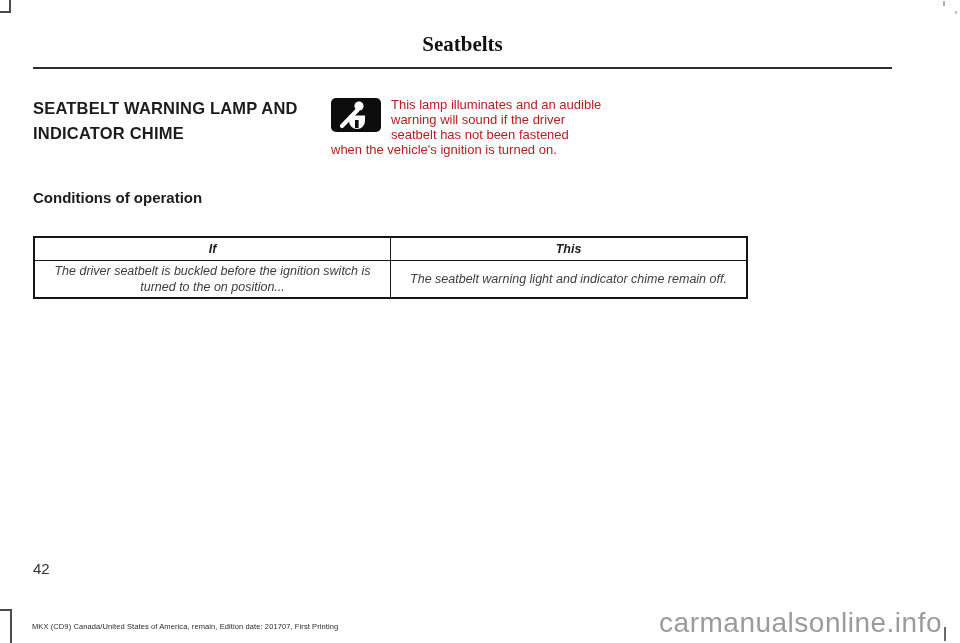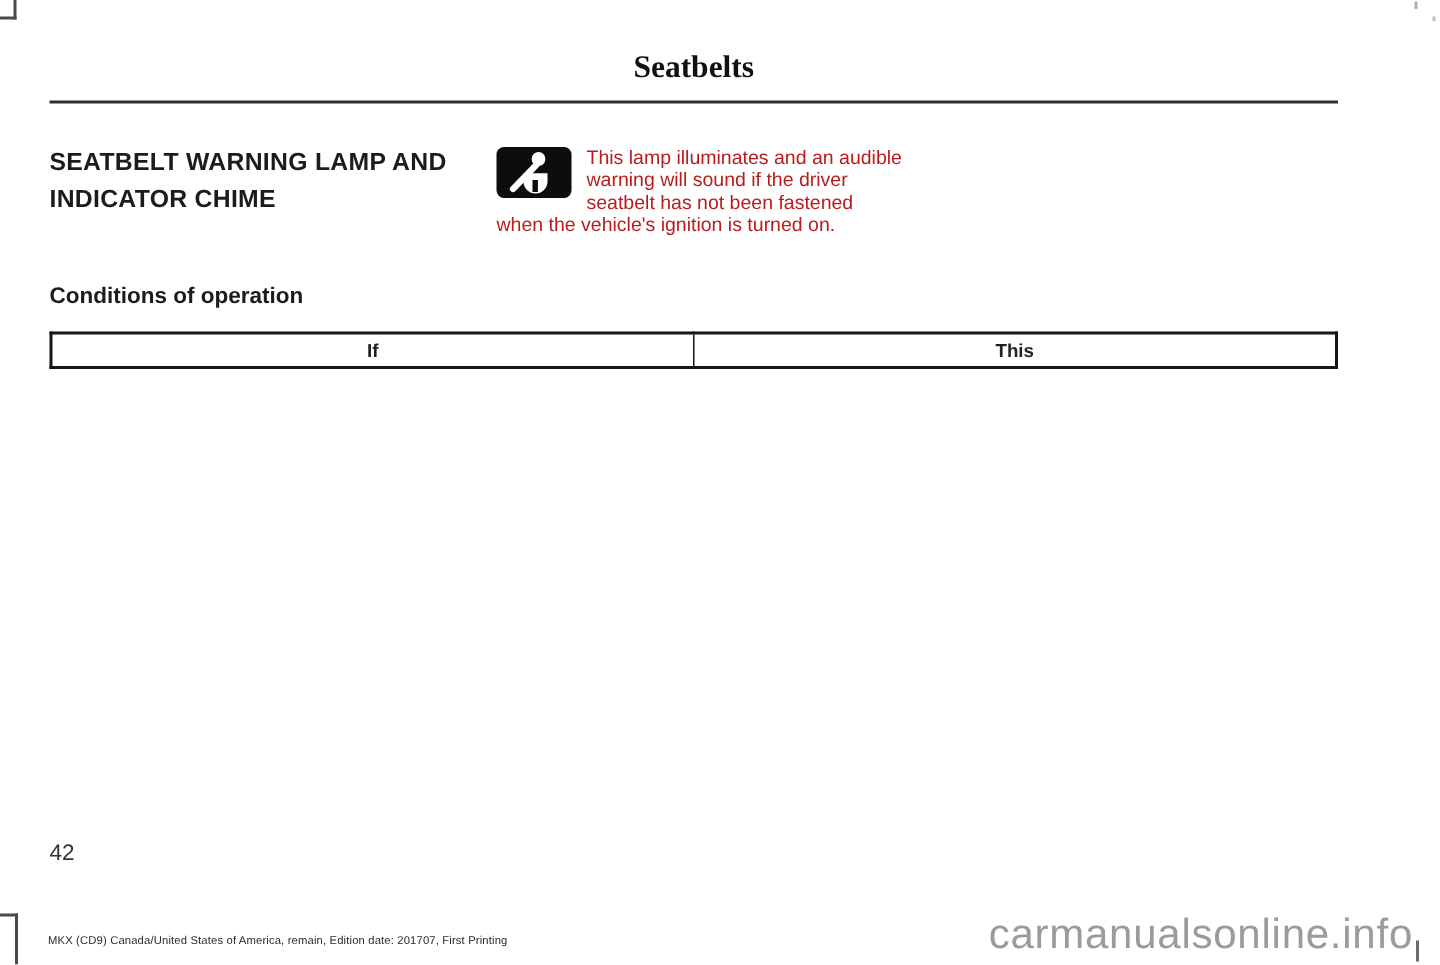--- a/index.html
+++ b/index.html
@@ -75,24 +75,25 @@
   
   .sub-heading {
     position: absolute; left: 33px; top: 189px;
     font-weight: 700;
     font-size: 15px;
     color: #1c1c1c;
   }
 
   
   .cond-table {
-    position: absolute; left: 33px; top: 221px;
-    width: 859px;
+    position: absolute; left: 33px; top: 236px;
+    width: 715px;
     border-collapse: collapse;
     table-layout: fixed;
+    font-style: italic;
   }
   .cond-table th, .cond-table td {
     border: 1px solid #161616;
     text-align: center;
     vertical-align: middle;
     padding: 2px 10px;
   }
   .cond-table { border: 2px solid #161616; }
   .cond-table th {
     font-size: 12.5px;
@@ -163,20 +164,24 @@
 <div class="sub-heading">Conditions of operation</div>
 
 <table class="cond-table">
   <thead>
     <tr>
       <th>If</th>
       <th>This</th>
     </tr>
   </thead>
   <tbody>
+    <tr class="row-h3">
+      <td>The driver seatbelt is buckled before the ignition switch is turned to the on position...</td>
+      <td>The seatbelt warning light and indicator chime remain off.</td>
+    </tr>
   </tbody>
 </table>
 
 <div class="page-number">42</div>
 
 <div class="imprint">MKX (CD9) Canada/United States of America, remain, Edition date: 201707, First Printing</div>
 
 <a class="watermark" href="#">carmanualsonline.info</a>
 
 </body></html>

